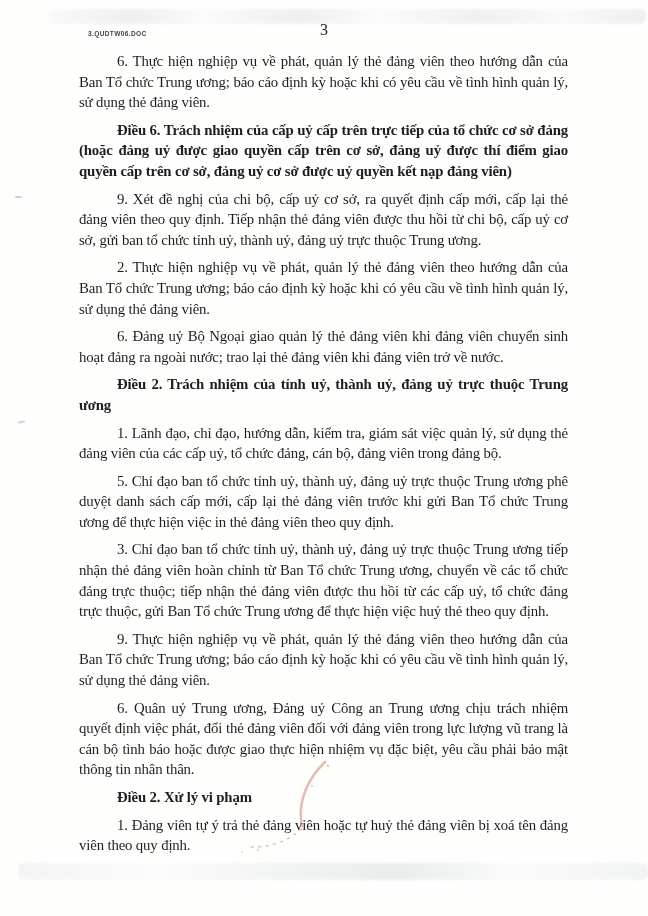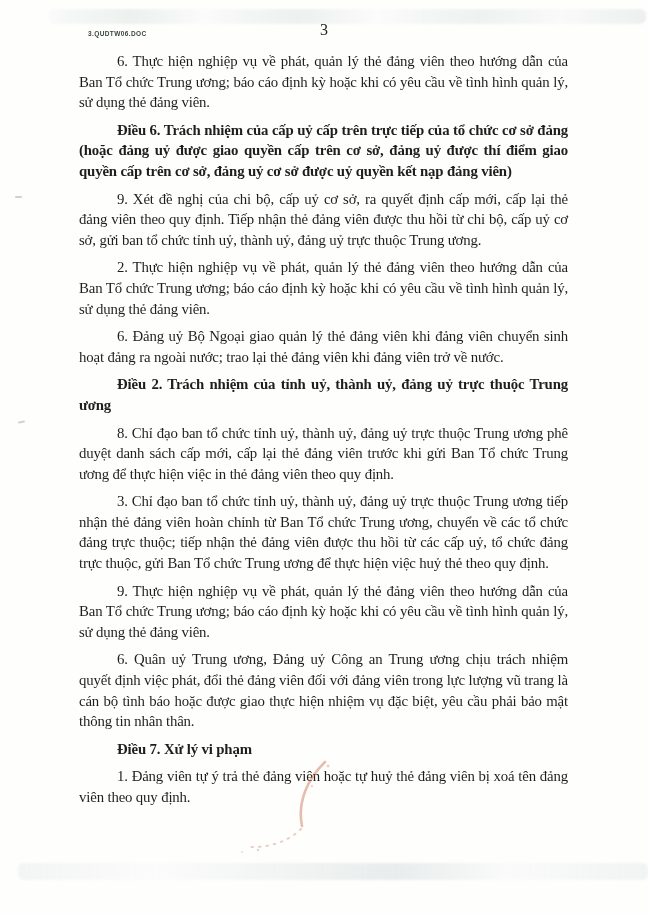--- a/index.html
+++ b/index.html
@@ -101,25 +101,26 @@
 
   <div class="page-number">3</div>
 
   <div class="content">
     <p class="para">6. Thực hiện nghiệp vụ về phát, quản lý thẻ đảng viên theo hướng dẫn của Ban Tổ chức Trung ương; báo cáo định kỳ hoặc khi có yêu cầu về tình hình quản lý, sử dụng thẻ đảng viên.</p>
     <p class="heading">Điều 6. Trách nhiệm của cấp uỷ cấp trên trực tiếp của tổ chức cơ sở đảng (hoặc đảng uỷ được giao quyền cấp trên cơ sở, đảng uỷ được thí điểm giao quyền cấp trên cơ sở, đảng uỷ cơ sở được uỷ quyền kết nạp đảng viên)</p>
     <p class="para">9. Xét đề nghị của chi bộ, cấp uỷ cơ sở, ra quyết định cấp mới, cấp lại thẻ đảng viên theo quy định. Tiếp nhận thẻ đảng viên được thu hồi từ chi bộ, cấp uỷ cơ sở, gửi ban tổ chức tỉnh uỷ, thành uỷ, đảng uỷ trực thuộc Trung ương.</p>
     <p class="para">2. Thực hiện nghiệp vụ về phát, quản lý thẻ đảng viên theo hướng dẫn của Ban Tổ chức Trung ương; báo cáo định kỳ hoặc khi có yêu cầu về tình hình quản lý, sử dụng thẻ đảng viên.</p>
     <p class="para">6. Đảng uỷ Bộ Ngoại giao quản lý thẻ đảng viên khi đảng viên chuyển sinh hoạt đảng ra ngoài nước; trao lại thẻ đảng viên khi đảng viên trở về nước.</p>
     <p class="heading">Điều 2. Trách nhiệm của tỉnh uỷ, thành uỷ, đảng uỷ trực thuộc Trung ương</p>
-    <p class="para">8. Chỉ đạo ban tổ chức tỉnh uỷ, thành uỷ, đảng uỷ trực thuộc Trung ương phê duyệt danh sách cấp mới, cấp lại thẻ đảng viên trước khi gửi Ban Tổ chức Trung ương để thực hiện việc in thẻ đảng viên theo quy định.</p>
+    <p class="para">1. Lãnh đạo, chỉ đạo, hướng dẫn, kiểm tra, giám sát việc quản lý, sử dụng thẻ đảng viên của các cấp uỷ, tổ chức đảng, cán bộ, đảng viên trong đảng bộ.</p>
+    <p class="para">5. Chỉ đạo ban tổ chức tỉnh uỷ, thành uỷ, đảng uỷ trực thuộc Trung ương phê duyệt danh sách cấp mới, cấp lại thẻ đảng viên trước khi gửi Ban Tổ chức Trung ương để thực hiện việc in thẻ đảng viên theo quy định.</p>
     <p class="para">3. Chỉ đạo ban tổ chức tỉnh uỷ, thành uỷ, đảng uỷ trực thuộc Trung ương tiếp nhận thẻ đảng viên hoàn chỉnh từ Ban Tổ chức Trung ương, chuyển về các tổ chức đảng trực thuộc; tiếp nhận thẻ đảng viên được thu hồi từ các cấp uỷ, tổ chức đảng trực thuộc, gửi Ban Tổ chức Trung ương để thực hiện việc huỷ thẻ theo quy định.</p>
     <p class="para">9. Thực hiện nghiệp vụ về phát, quản lý thẻ đảng viên theo hướng dẫn của Ban Tổ chức Trung ương; báo cáo định kỳ hoặc khi có yêu cầu về tình hình quản lý, sử dụng thẻ đảng viên.</p>
     <p class="para">6. Quân uỷ Trung ương, Đảng uỷ Công an Trung ương chịu trách nhiệm quyết định việc phát, đổi thẻ đảng viên đối với đảng viên trong lực lượng vũ trang là cán bộ tình báo hoặc được giao thực hiện nhiệm vụ đặc biệt, yêu cầu phải bảo mật thông tin nhân thân.</p>
-    <p class="heading">Điều 7. Xử lý vi phạm</p>
+    <p class="heading">Điều 2. Xử lý vi phạm</p>
     <p class="para">1. Đảng viên tự ý trả thẻ đảng viên hoặc tự huỷ thẻ đảng viên bị xoá tên đảng viên theo quy định.</p>
   </div>
 
   <svg class="stamp" viewBox="0 0 130 115" xmlns="http://www.w3.org/2000/svg">
 
     <path d="M 97 10 C 80 26, 69 50, 74 74" fill="none" stroke="rgba(192,92,55,0.40)" stroke-width="2.6" stroke-linecap="round"></path>
     <path d="M 73 77 C 60 90, 40 96, 20 95" fill="none" stroke="rgba(192,92,55,0.30)" stroke-width="2" stroke-dasharray="1.5 6" stroke-linecap="round"></path>
     <circle cx="100" cy="14" r="1.4" fill="rgba(192,92,55,0.30)"></circle>
     <circle cx="84" cy="34" r="1.2" fill="rgba(192,92,55,0.25)"></circle>
     <circle cx="30" cy="98" r="1.3" fill="rgba(192,92,55,0.25)"></circle>

